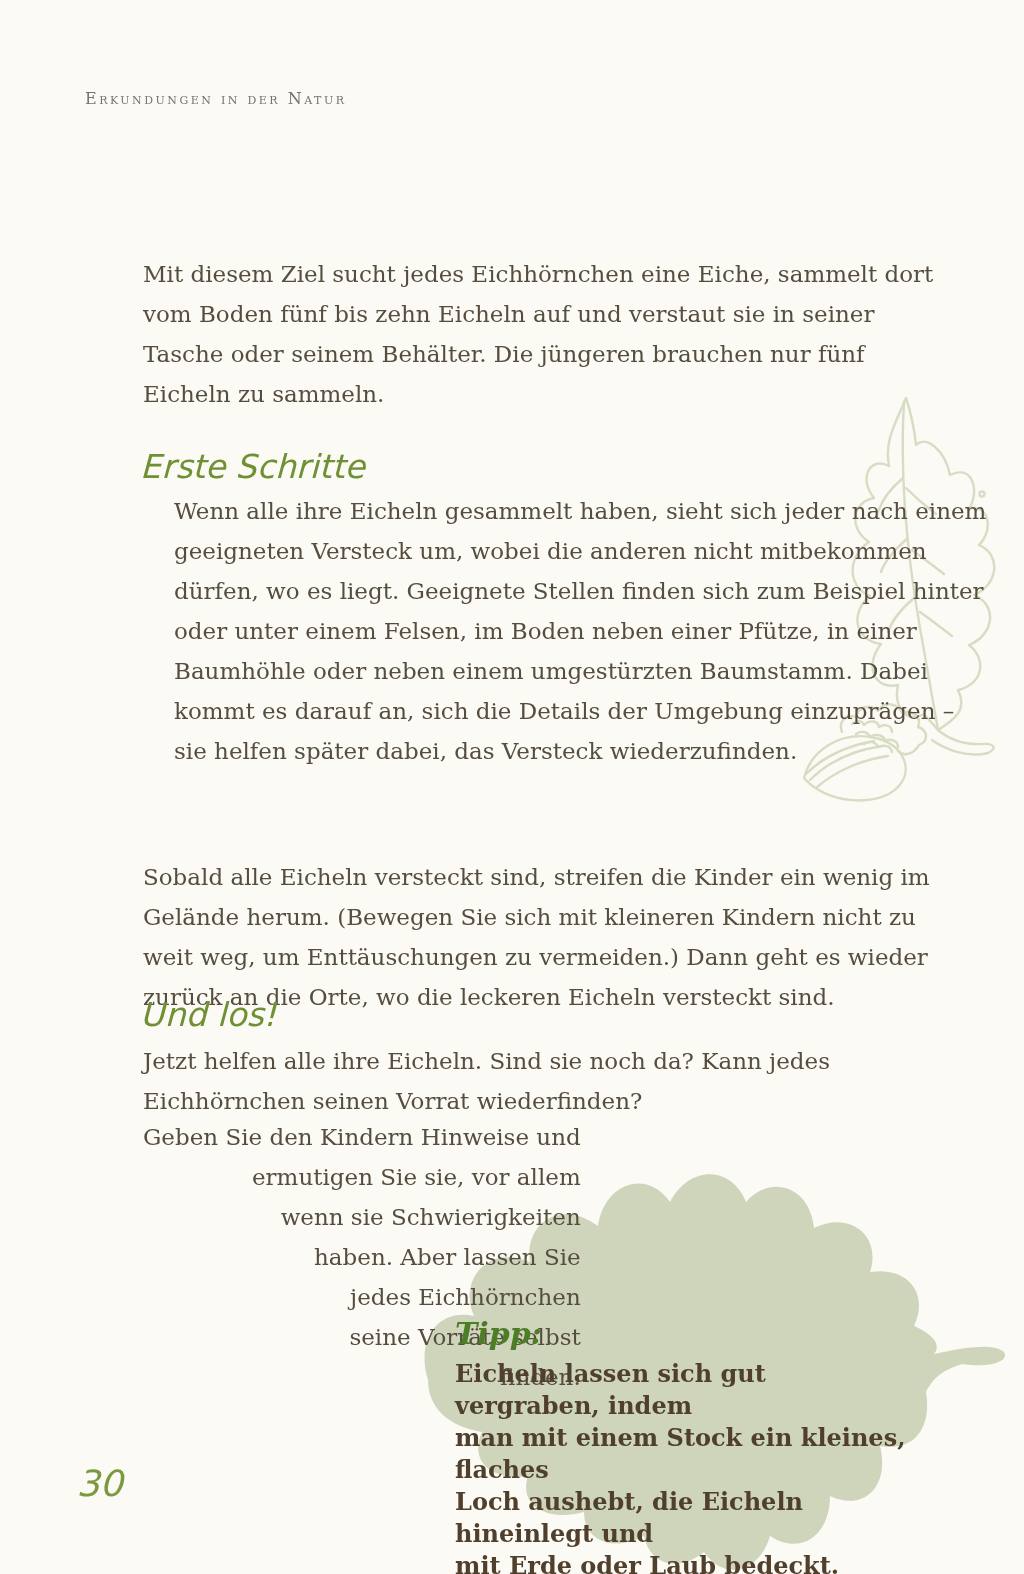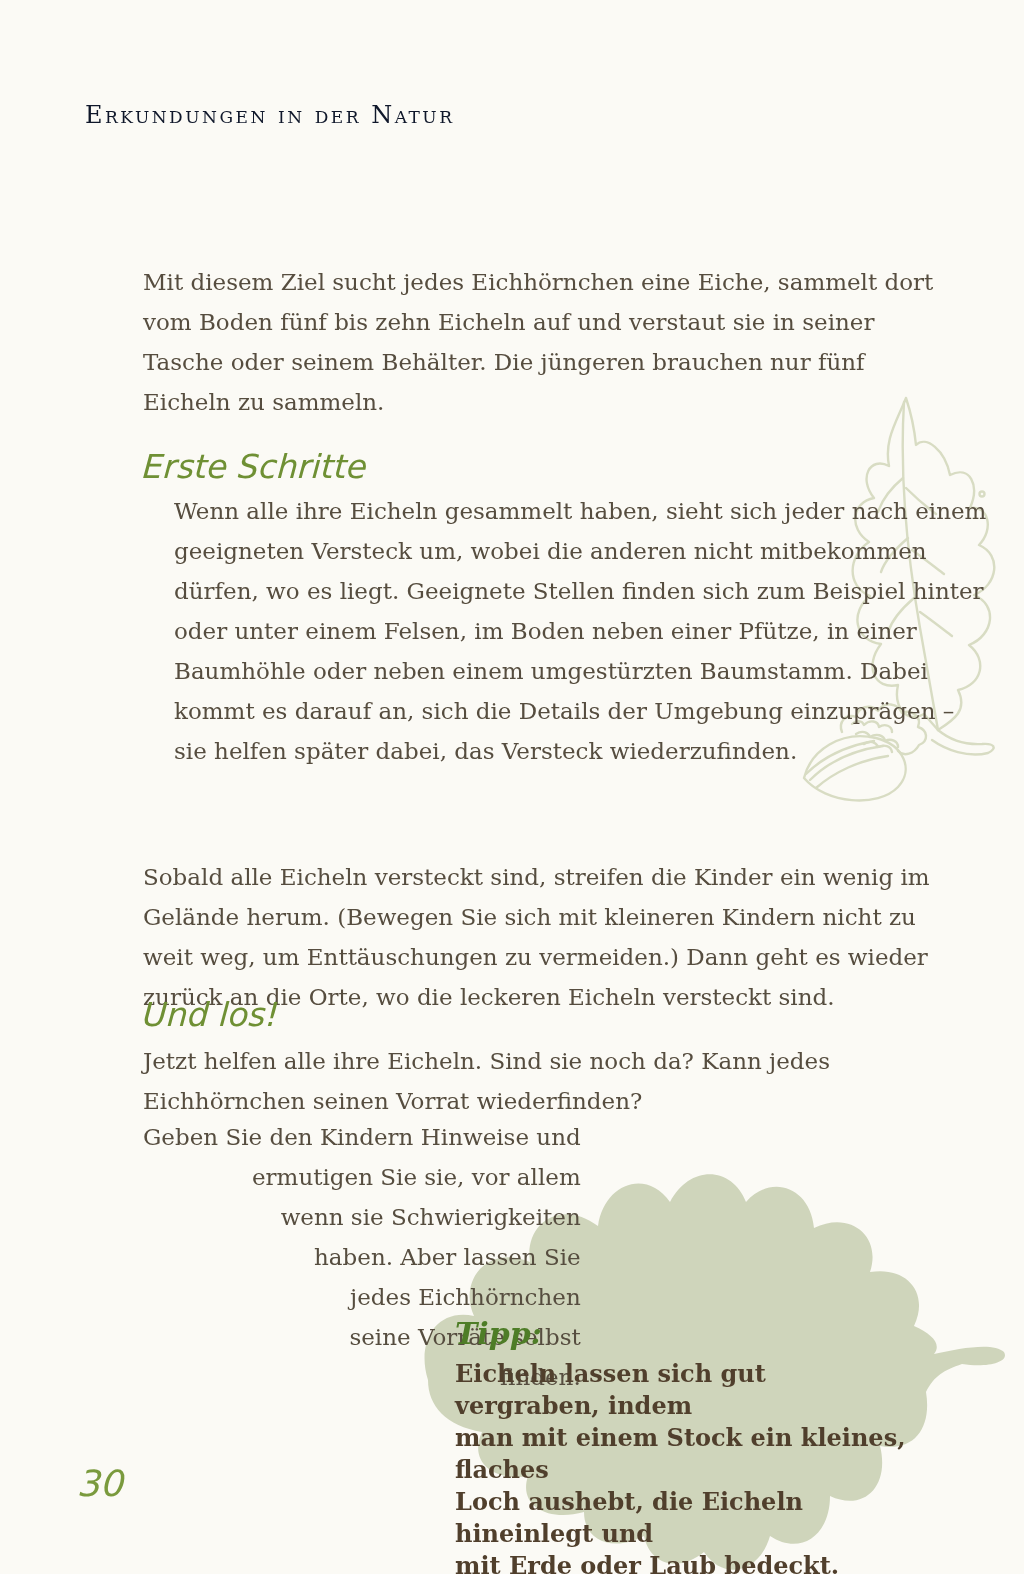--- a/index.html
+++ b/index.html
@@ -4,33 +4,33 @@
 <style>
   html,body { margin:0; padding:0; }
   .page {
     position:relative;
     width:1024px; height:1574px;
     background:#fbfaf5;
     overflow:hidden;
     font-family:"DejaVu Serif", "Liberation Serif", serif;
   }
   .runhead {
-    position:absolute; left:85px; top:101px;
-    font-size:24px; letter-spacing:2.5px;
+    position:absolute; left:85px; top:89px;
+    font-size:16px; letter-spacing:2.5px;
     font-variant:small-caps;
-    color:#0f172a;
+    color:#737373;
   }
   .body-text {
     position:absolute; left:143px;
     font-size:23px; line-height:40px;
     color:#564d3f;
     white-space:pre-line;
     z-index:2;
   }
-  .p1 { top:262px; }
+  .p1 { top:254px; }
   .p2 { top:491px;margin-left:31px; }
   .p3 { top:857px; }
   .p4 { top:1041px; }
   .p5 { top:1117px;text-align:right; }
   .script-head {
     position:absolute; left:143px;
     font-family:"DejaVu Sans", "Liberation Sans", sans-serif;
     font-style:italic;
     font-size:33px; line-height:40px;
     color:#6f9034;

